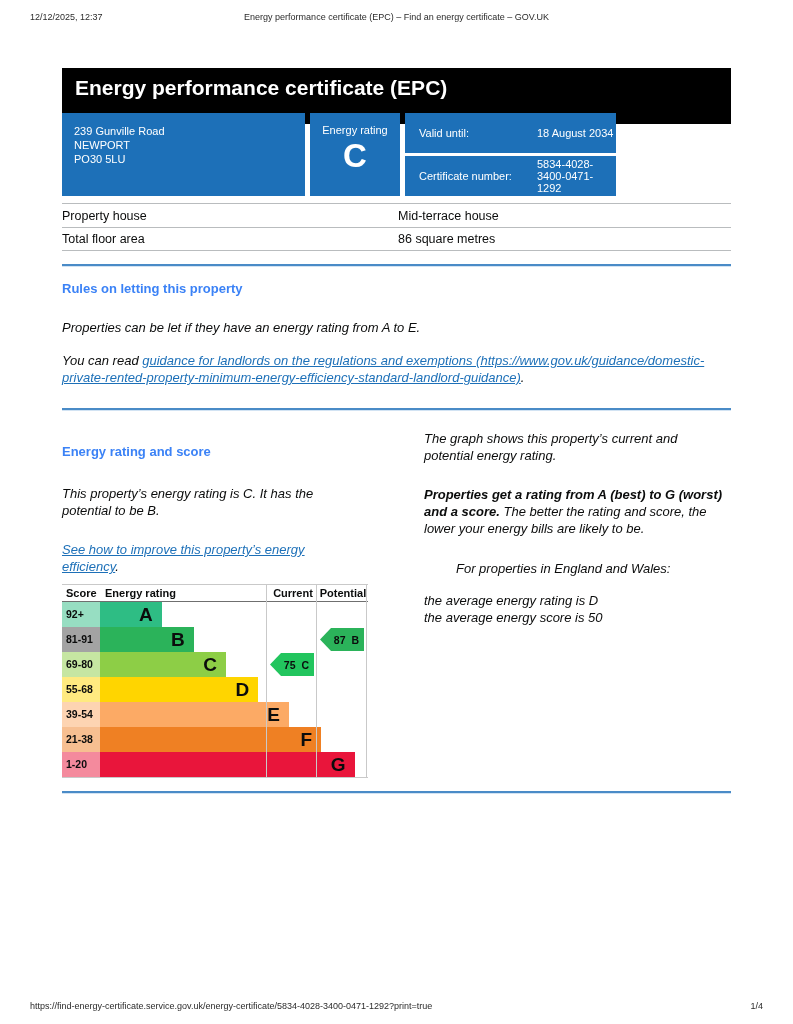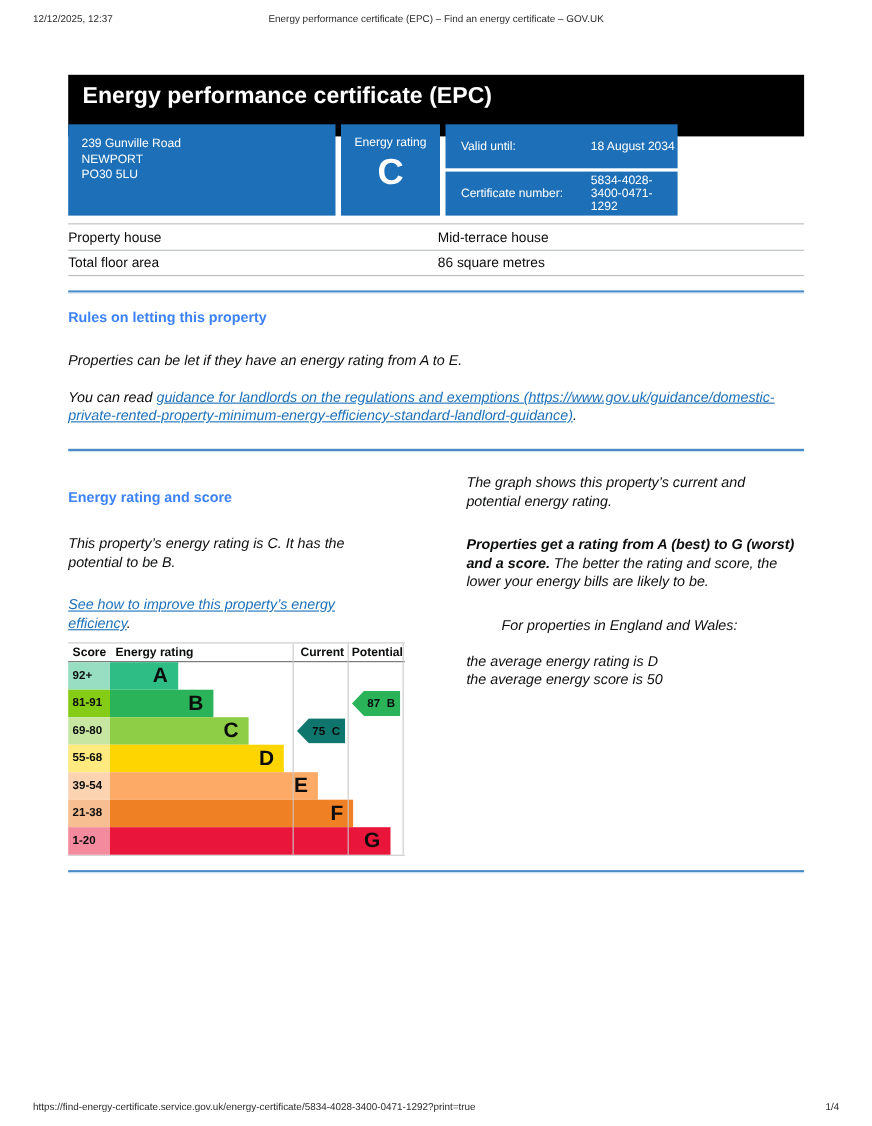--- a/index.html
+++ b/index.html
@@ -163,21 +163,21 @@
       <div class="ch-potential">Potential</div>
     </div>
     <div class="chart-rows">
         <div class="band-row">
           <div class="score-cell" style="background: rgb(151, 222, 194);">92+</div>
           <div class="bar-area">
             <div class="band-bar" style="background: rgb(46, 189, 132); width: 23%;"><span class="band-letter">A</span></div>
           </div>
         </div>
         <div class="band-row">
-          <div class="score-cell" style="background: #84cc16;">81-91</div>
+          <div class="score-cell" style="background: #a3a3a3;">81-91</div>
           <div class="bar-area">
             <div class="band-bar" style="background: rgb(43, 179, 90); width: 35%;"><span class="band-letter">B</span></div>
           </div>
         </div>
         <div class="band-row">
           <div class="score-cell" style="background: rgb(198, 230, 162);">69-80</div>
           <div class="bar-area">
             <div class="band-bar" style="background: rgb(141, 206, 70); width: 47%;"><span class="band-letter">C</span></div>
           </div>
         </div>
@@ -198,21 +198,21 @@
           <div class="bar-area">
             <div class="band-bar" style="background: rgb(239, 128, 35); width: 82.5%;"><span class="band-letter">F</span></div>
           </div>
         </div>
         <div class="band-row">
           <div class="score-cell" style="background: rgb(244, 138, 157);">1-20</div>
           <div class="bar-area">
             <div class="band-bar" style="background: rgb(233, 21, 59); width: 95%;"><span class="band-letter">G</span></div>
           </div>
         </div>
-        <div class="pointer current-arrow" style="background: #0f766e; top: 51px;">
+        <div class="pointer current-arrow" style="background: #22c55e; top: 51px;">
           <span>75</span>
           <span>C</span>
         </div>
         <div class="pointer potential-arrow" style="background: rgb(43, 179, 90); top: 26px;">
           <span>87</span>
           <span>B</span>
         </div>
       </div>
     <div class="vline vl-1"></div>
     <div class="vline vl-2"></div>

